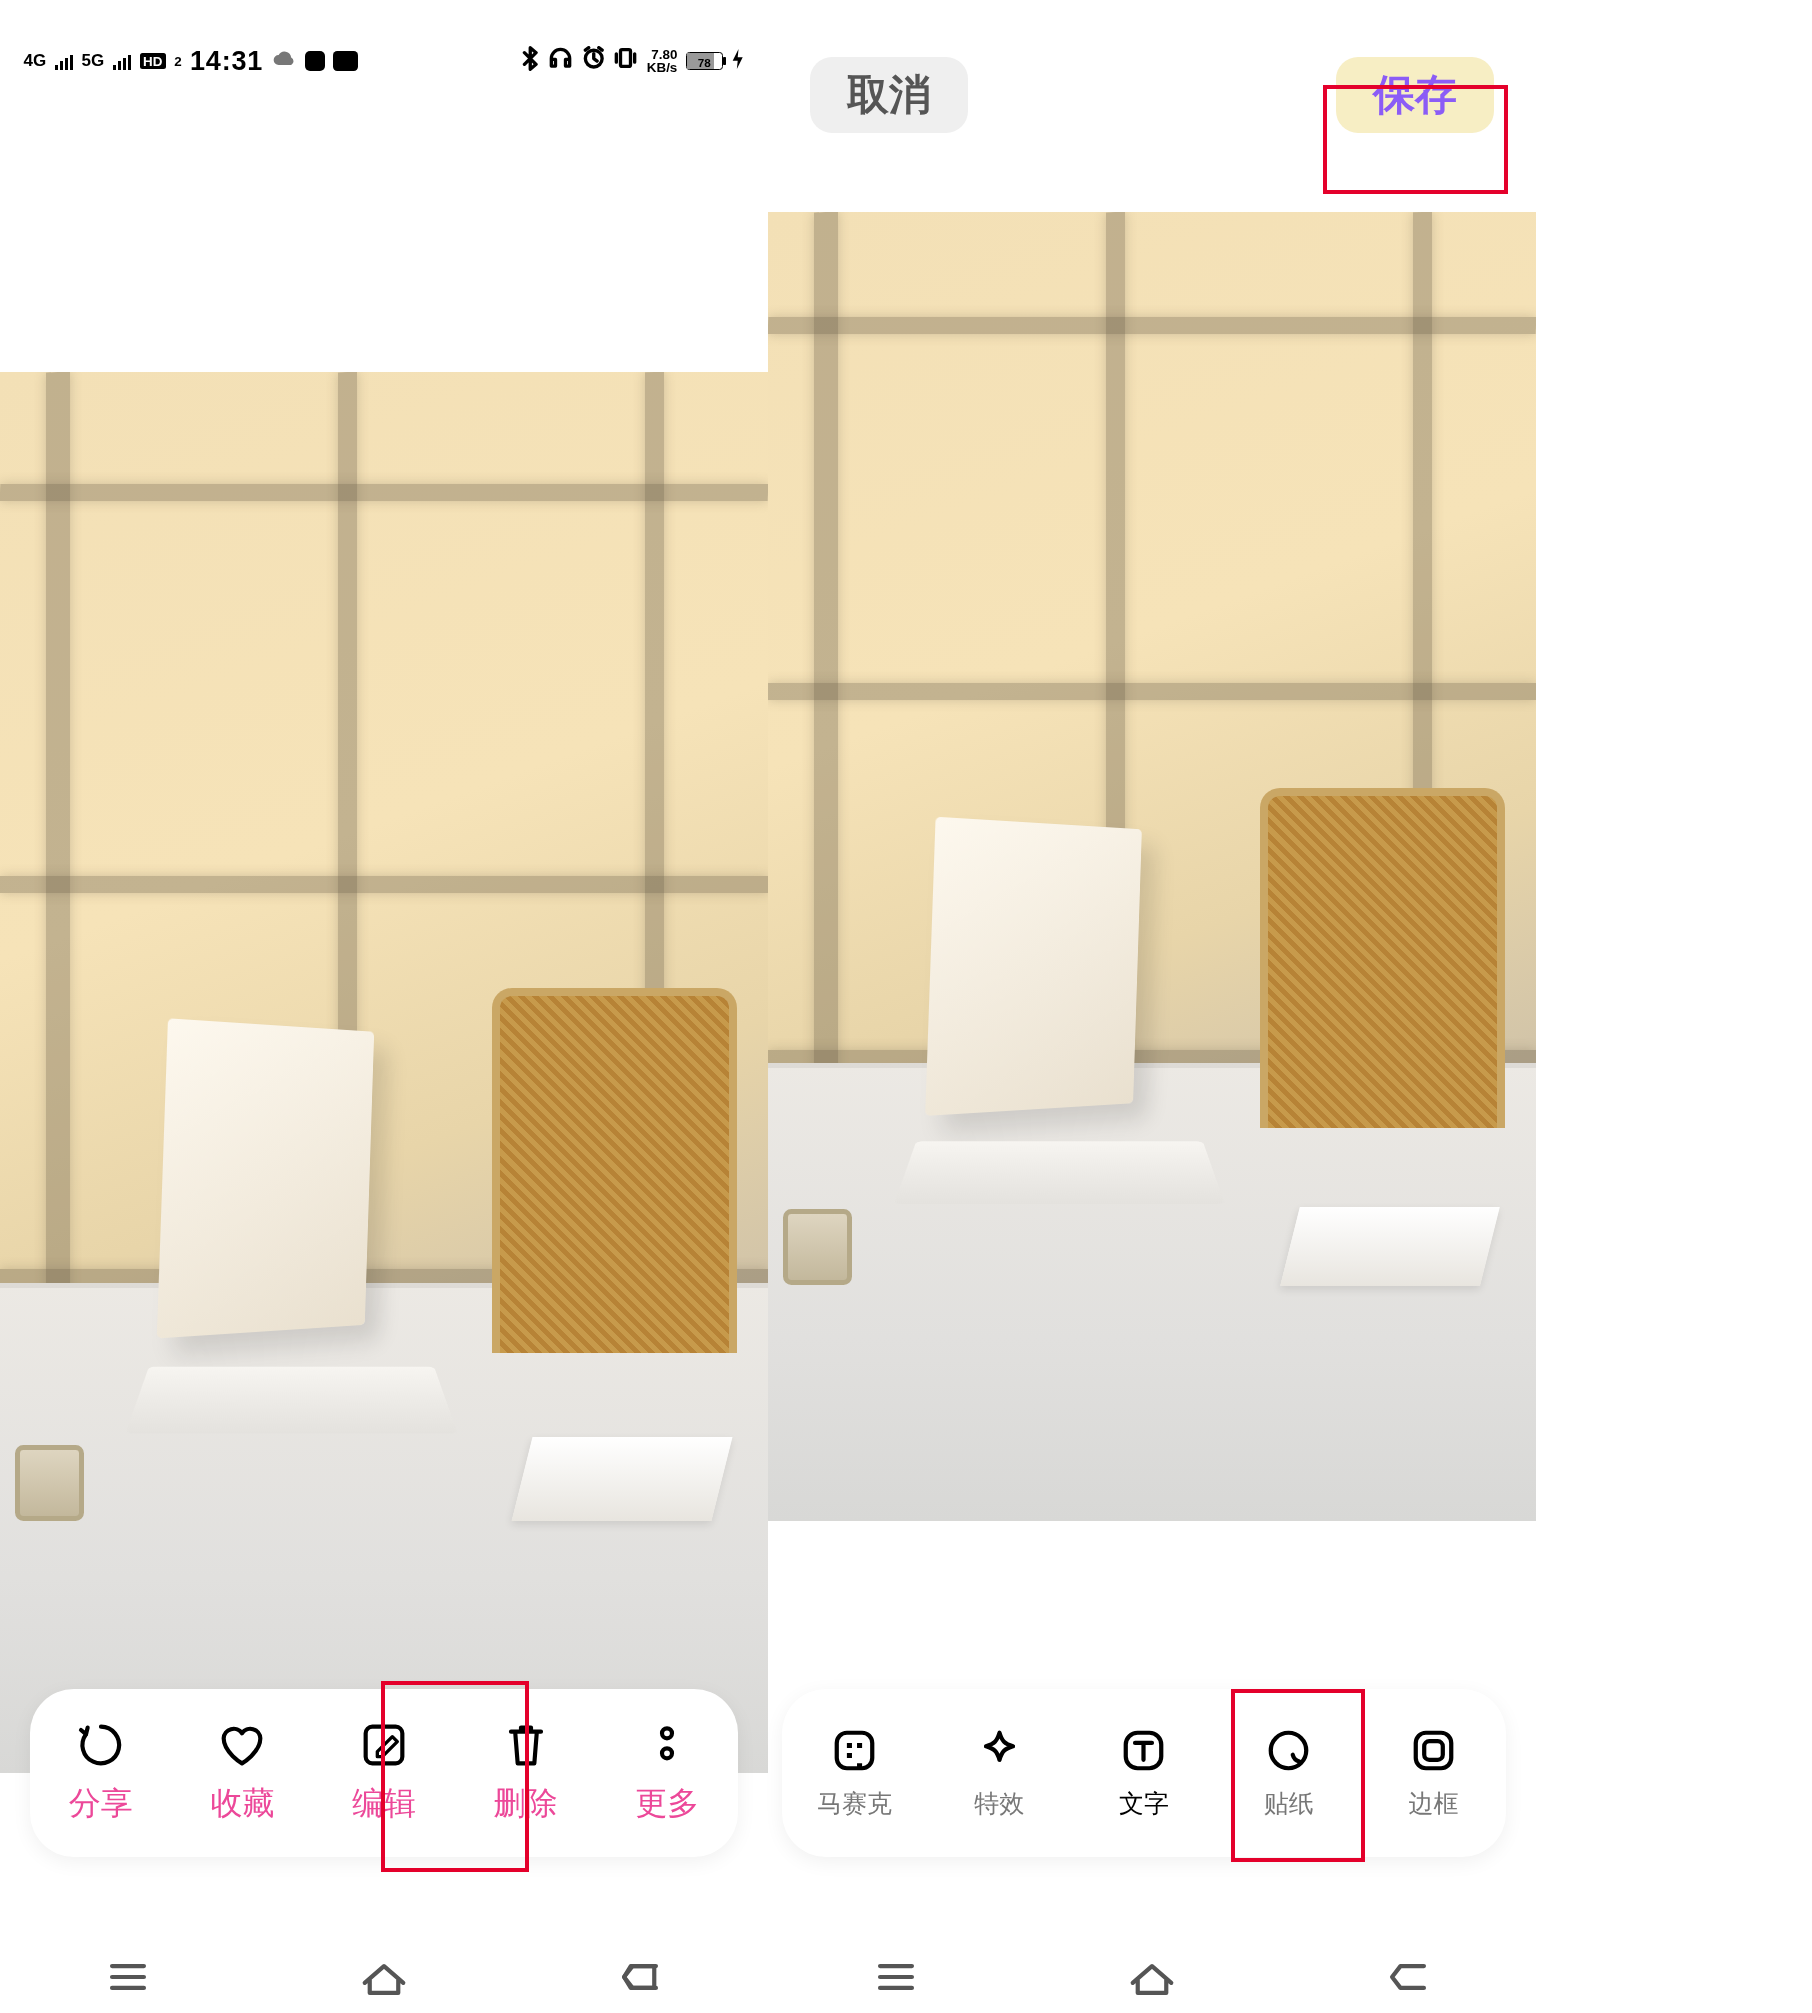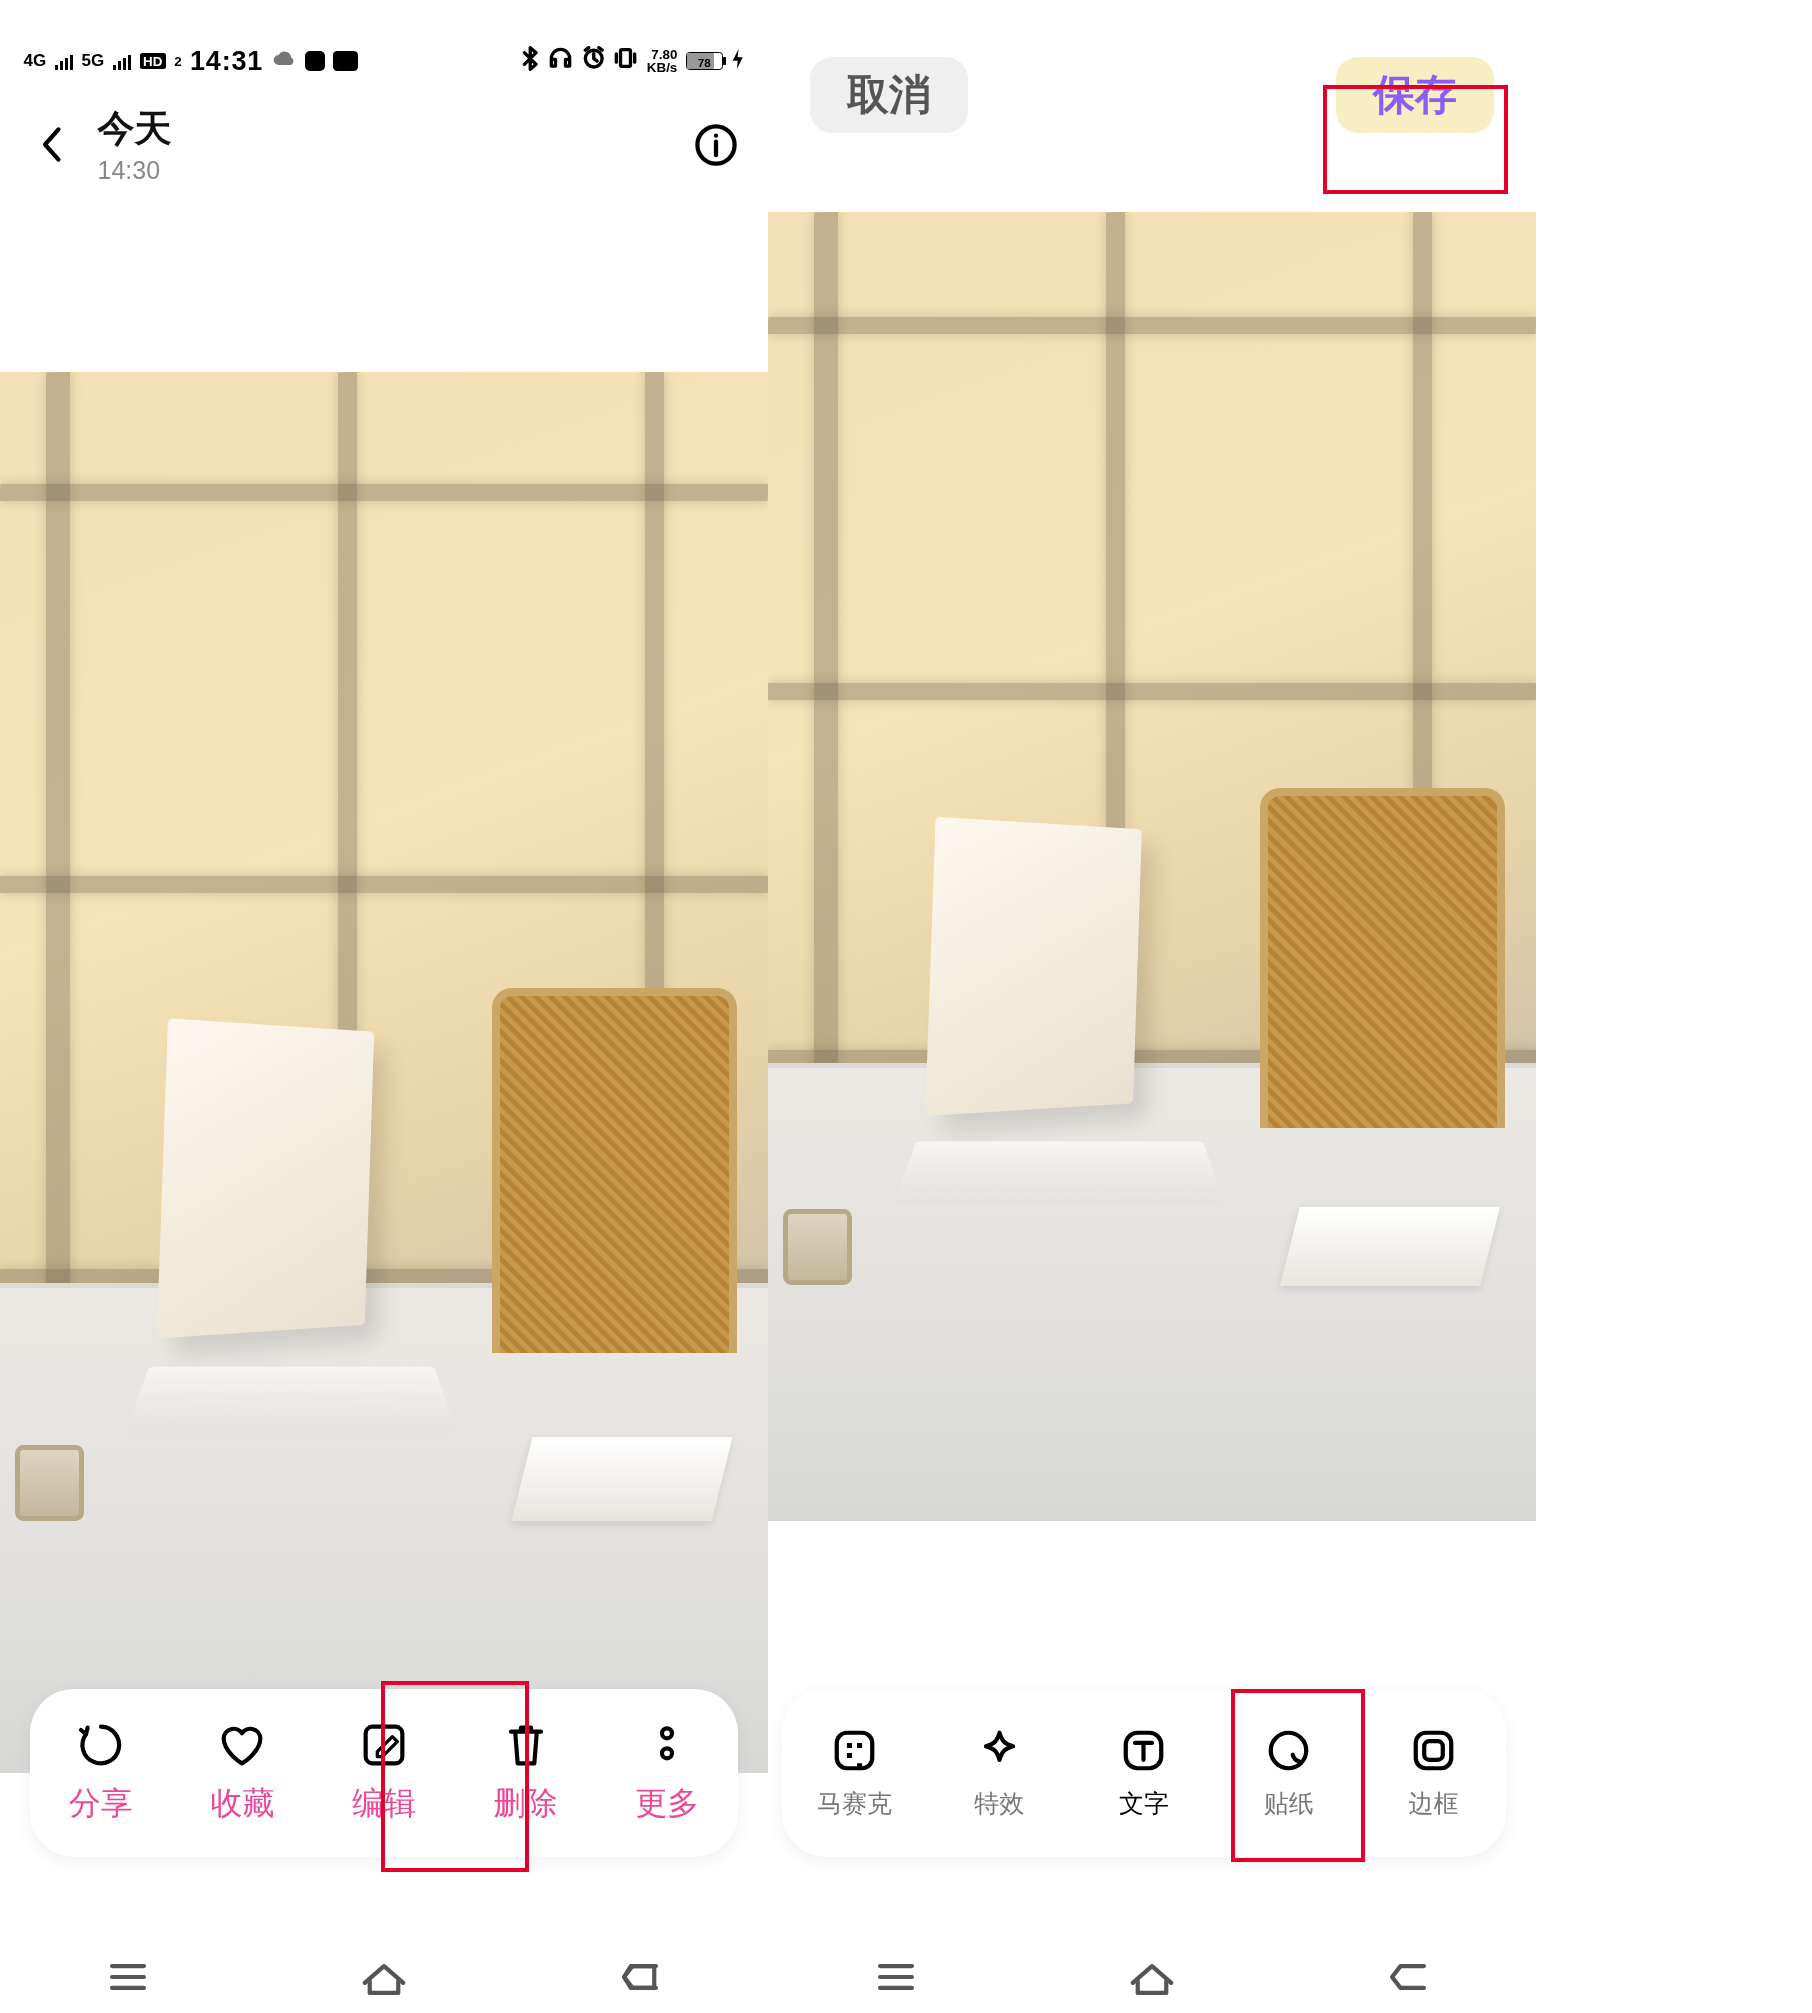--- a/index.html
+++ b/index.html
@@ -157,38 +157,20 @@
           <span class="batt-num">78</span>
         </span>
         <span class="bolt">
           <svg width="13.4" height="22" viewBox="0 0 16 26">
               <path d="M9 1L2 15h6l-1 10 7-14H8z" fill="#000" stroke="none"></path>
             </svg>
         </span>
       </div>
     </div>
 
-    <div class="hdr">
-      <div class="back-chev">
-        <svg viewBox="0 0 28 44">
-            <path d="M22 4L6 22l16 18" stroke-width="5"></path>
-          </svg>
-      </div>
-      <div class="hdr-titles">
-        <div class="hdr-title">今天</div>
-        <div class="hdr-sub">14:30</div>
-      </div>
-      <div class="info-btn">
-        <svg viewBox="0 0 52 52">
-            <circle cx="26" cy="26" r="22" stroke-width="5"></circle>
-            <circle cx="26" cy="15" r="2.5" fill="#000" stroke="none"></circle>
-            <path d="M26 22v16" stroke-width="5"></path>
-          </svg>
-      </div>
-    </div>
 
     <div class="photo-wrap-left">
       <div class="photo">
         <div class="wshadow">
           <div class="wline wv1"></div>
             <div class="wline wv2"></div>
             <div class="wline wv3"></div>
           <div class="wline wh1"></div>
             <div class="wline wh2"></div>
             <div class="wline wh3"></div>

